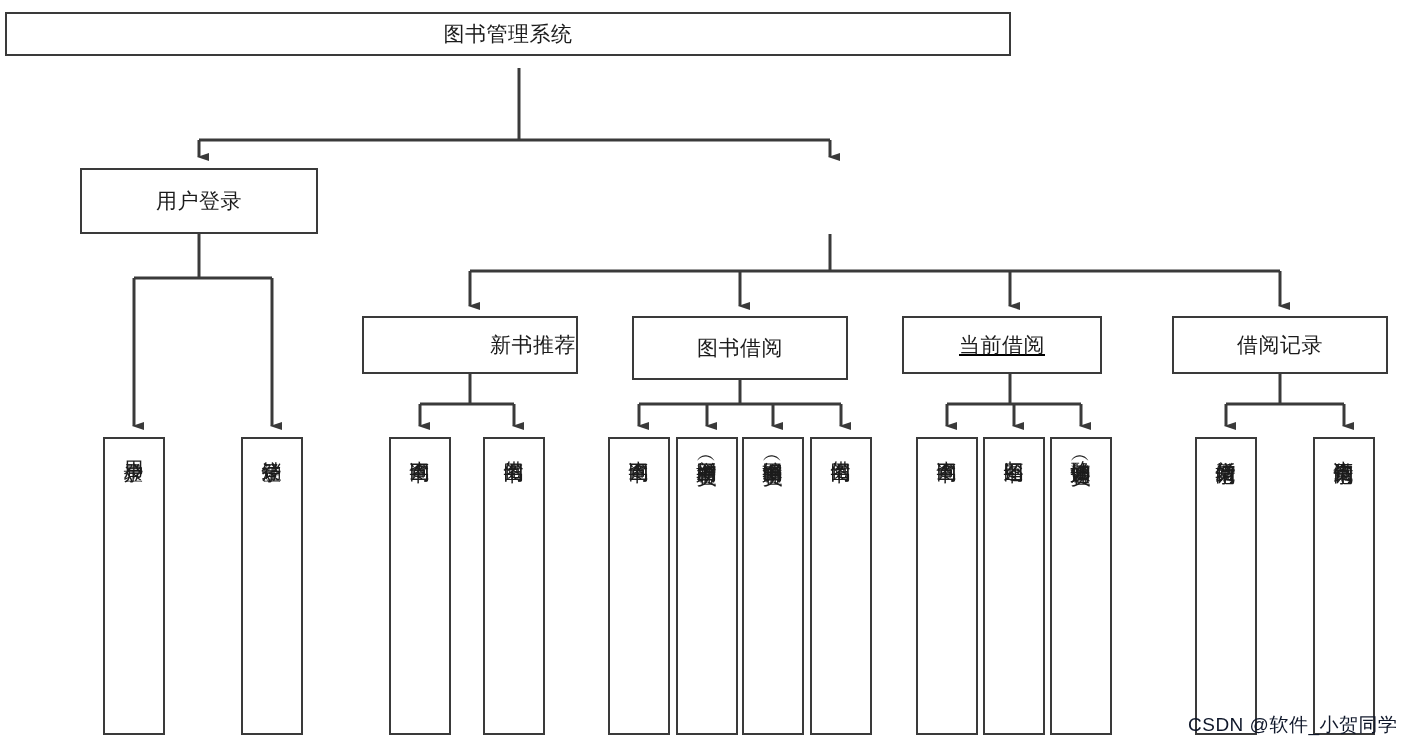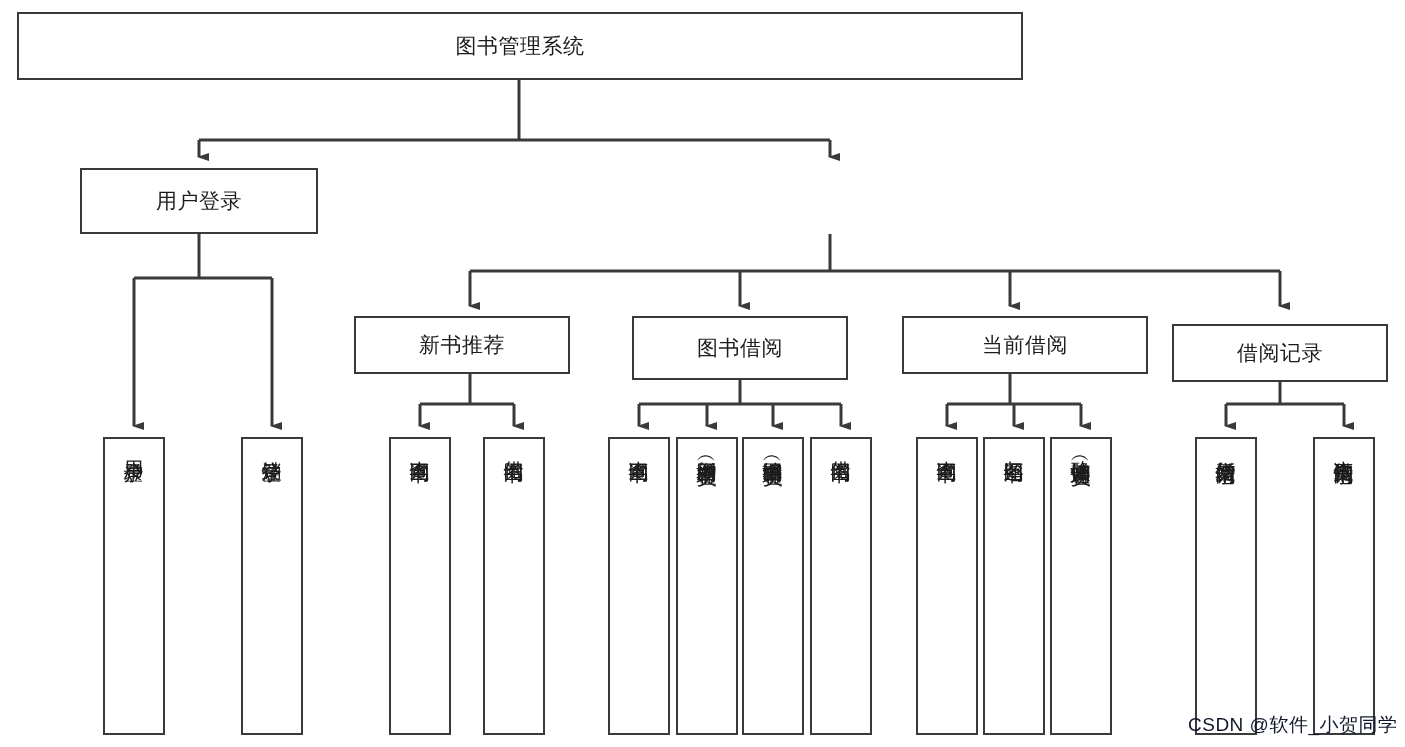--- a/index.html
+++ b/index.html
@@ -120,38 +120,38 @@
       <path d="M1014,404 L1014,426" marker-end="url(#arrowhead)"></path>
       <path d="M1081,404 L1081,426" marker-end="url(#arrowhead)"></path>
 
       <path d="M1280,374 L1280,404"></path>
       <path d="M1226,404 L1344,404"></path>
       <path d="M1226,404 L1226,426" marker-end="url(#arrowhead)"></path>
       <path d="M1344,404 L1344,426" marker-end="url(#arrowhead)"></path>
     </g>
   </svg>
 
-  <div class="node-box" style="left:17px; top:12px; width:1006px; height:68px;">
+  <div class="node-box" style="left:5px; top:12px; width:1006px; height:44px;">
     <span class="node-label-h">图书管理系统</span>
   </div>
 
   <div class="node-box" style="left:80px; top:168px; width:238px; height:66px;">
     <span class="node-label-h">用户登录</span>
   </div>
 
-  <div class="node-box" style="left:354px; top:316px; width:216px; height:58px;">
+  <div class="node-box" style="left:362px; top:316px; width:216px; height:58px;justify-content:flex-end;">
     <span class="node-label-h">新书推荐</span>
   </div>
   <div class="node-box" style="left:632px; top:316px; width:216px; height:64px;">
     <span class="node-label-h">图书借阅</span>
   </div>
-  <div class="node-box" style="left:902px; top:316px; width:246px; height:58px;">
+  <div class="node-box" style="left:902px; top:316px; width:200px; height:58px;text-decoration:underline;">
     <span class="node-label-h">当前借阅</span>
   </div>
-  <div class="node-box" style="left:1172px; top:316px; width:216px; height:58px;margin-top:8px;">
+  <div class="node-box" style="left:1172px; top:316px; width:216px; height:58px;">
     <span class="node-label-h">借阅记录</span>
   </div>
 
   <div class="node-box leaf-box" style="left:103px; top:437px; width:62px; height:298px;">
     <span class="node-label-v">用户登录</span>
   </div>
   <div class="node-box leaf-box" style="left:241px; top:437px; width:62px; height:298px;">
     <span class="node-label-v">注销登录</span>
   </div>
 

